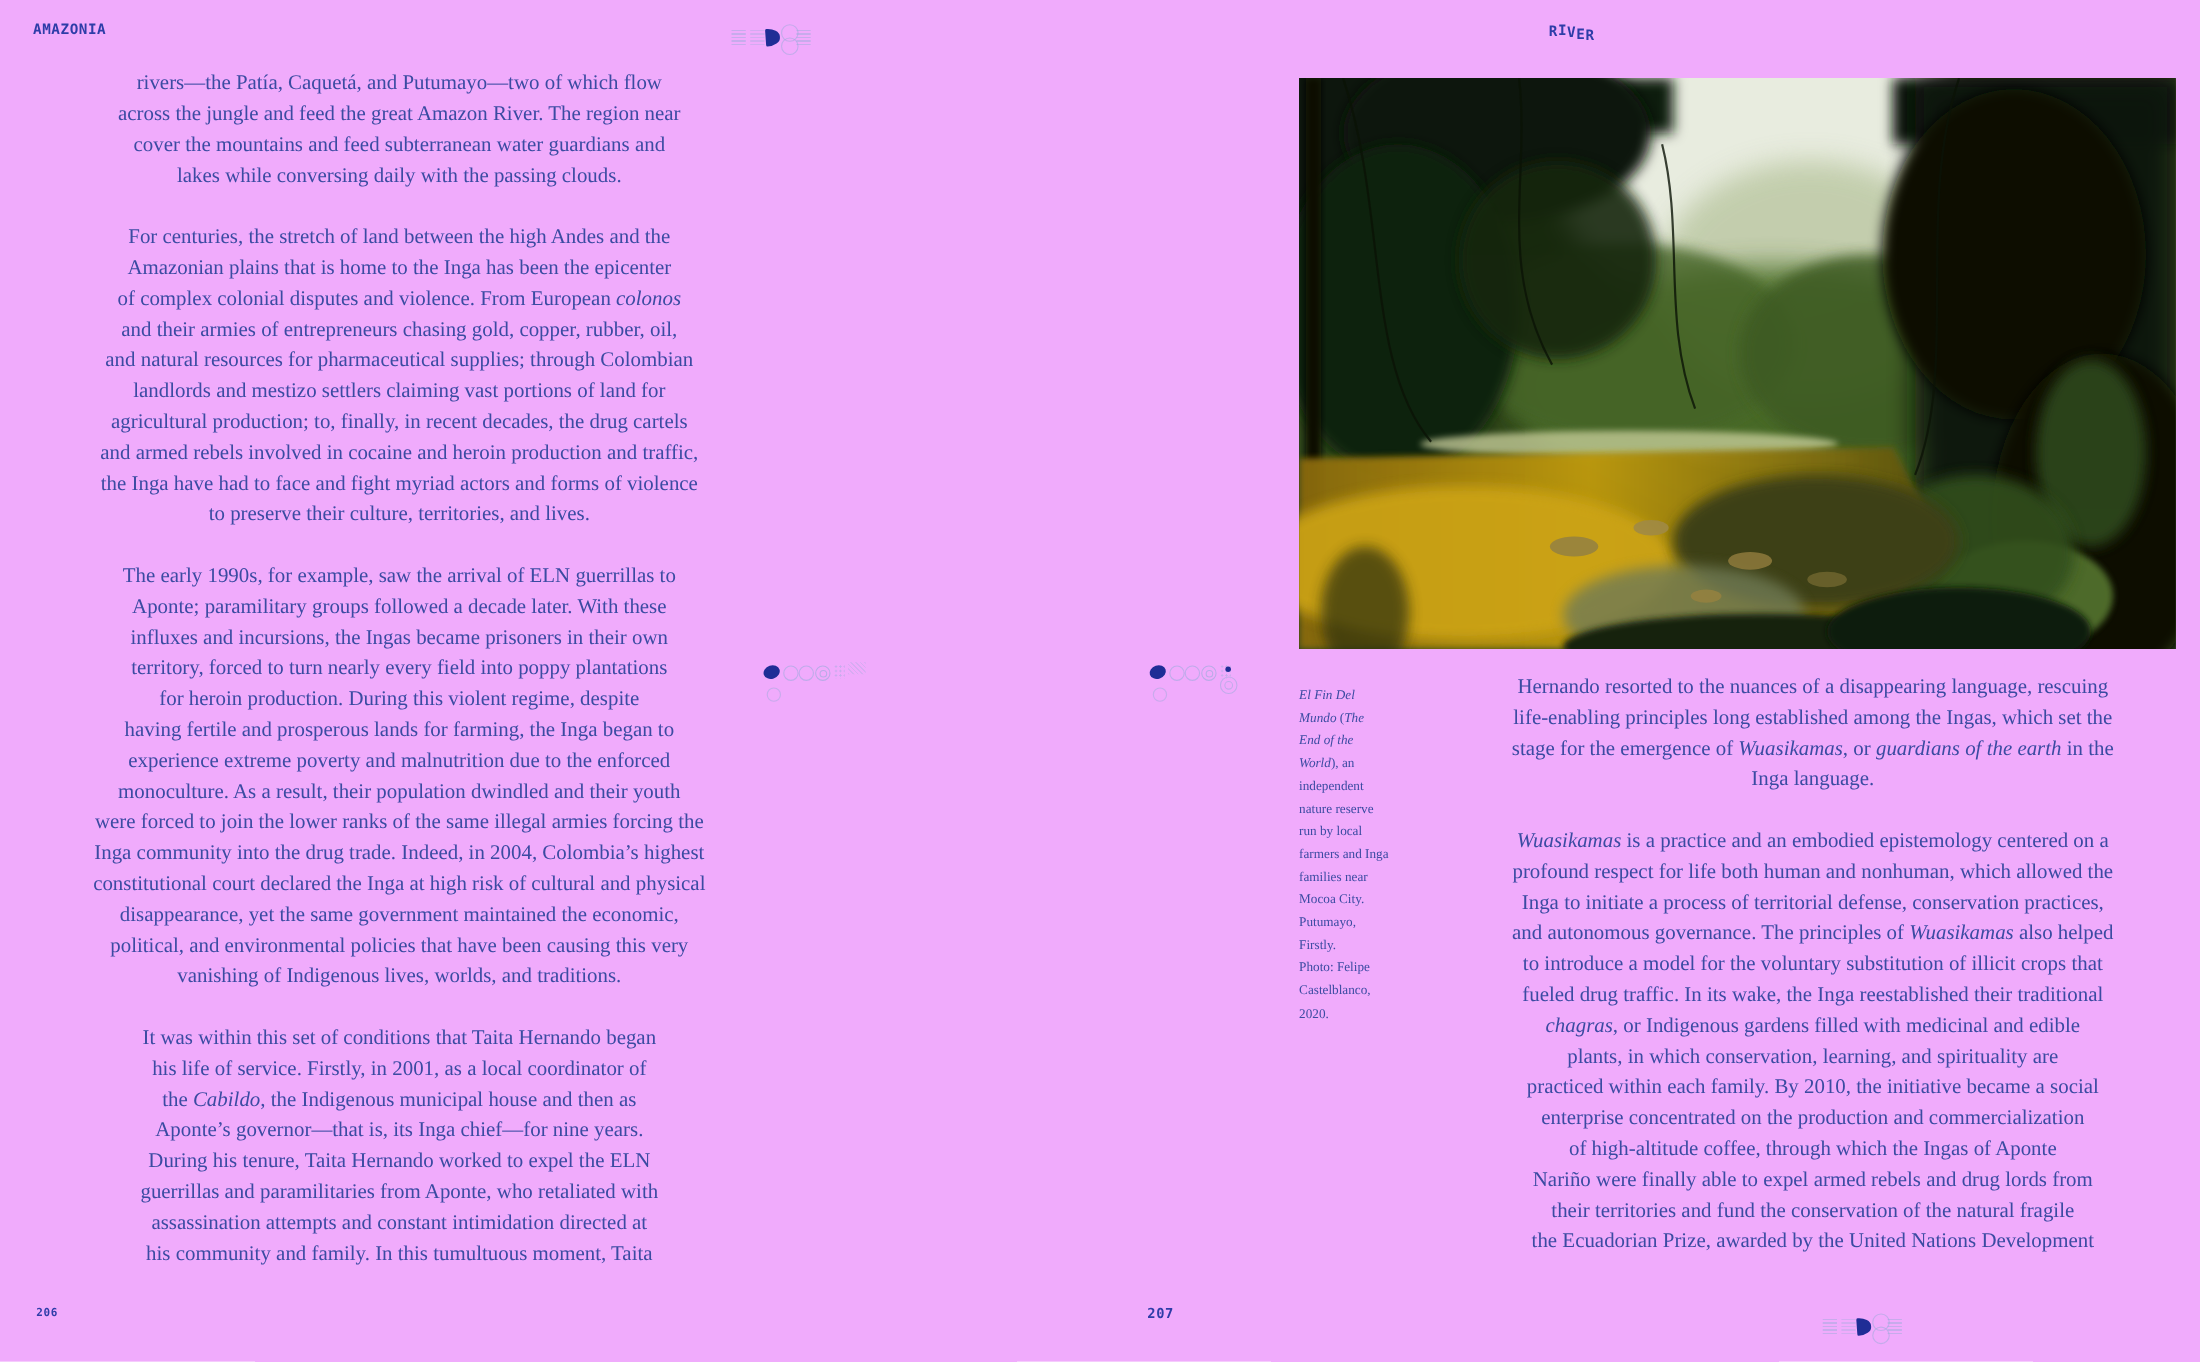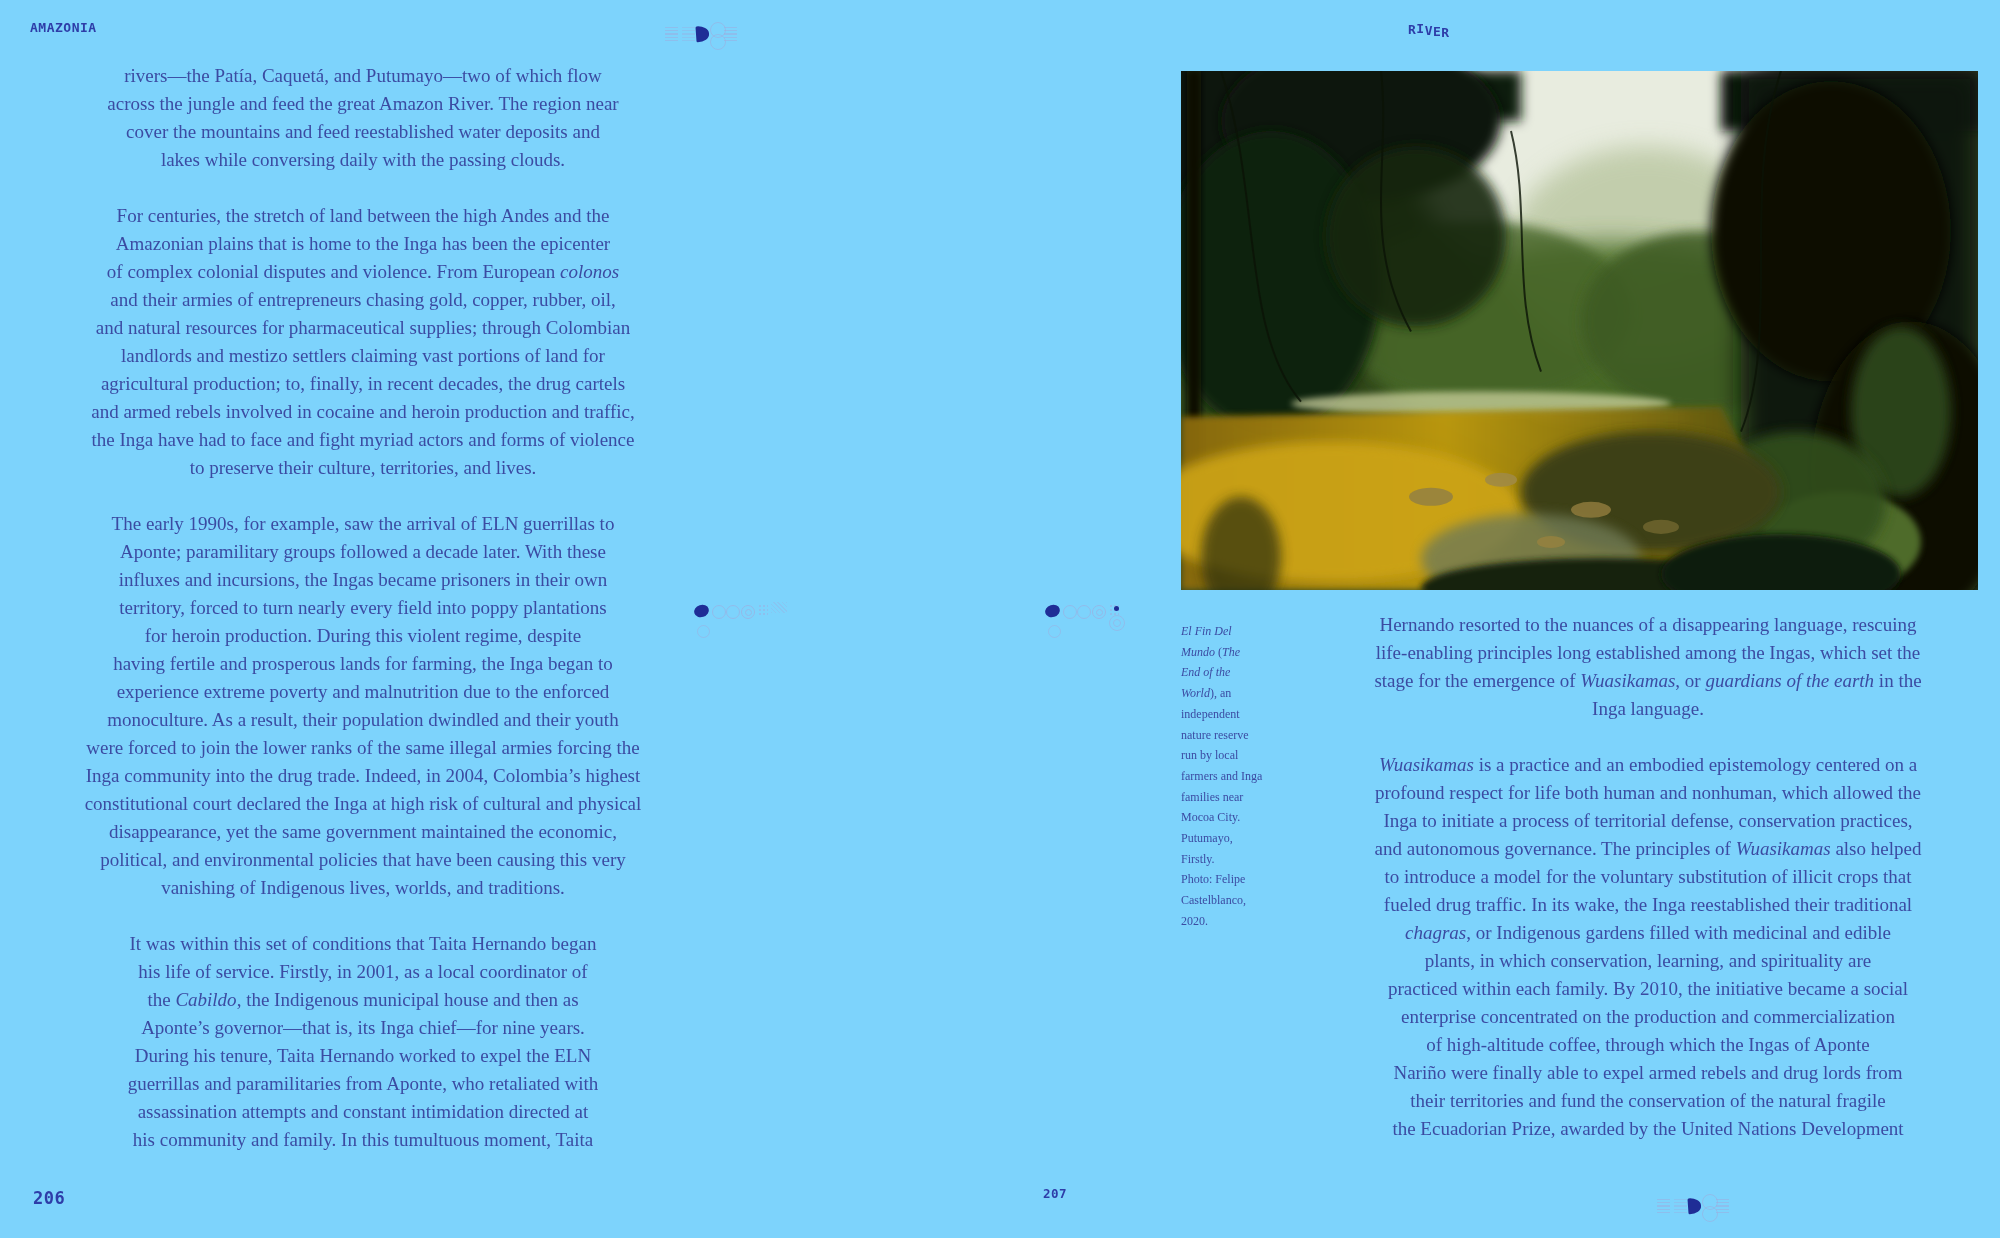--- a/index.html
+++ b/index.html
@@ -1,24 +1,24 @@
 <!DOCTYPE html>
 <html style="--text-blue: #3b4ba2; --header-navy: #2e3da8; --orn-navy: #1f2d96; --orn-light: #9fabdd; --photo-dark-green: #0d1607; --photo-mid-green: #3f5e25; --photo-sky: #e8ecdf; --photo-water-amber: #c09a10;"><head>
 <meta charset="utf-8">
 <style>
   html,body{margin:0;padding:0;background:#ffffff;}
   body{width:2000px;height:1238px;position:relative;font-family:"Liberation Serif",serif;overflow:hidden;}
-  .spread{position:absolute;inset:0;background:#7dd3fc;color:var(--text-blue,#3b4ba2);padding-left:36px;}
+  .spread{position:absolute;inset:0;background:#f0abfc;color:var(--text-blue,#3b4ba2);padding-left:36px;}
 
   
   .running-head,.folio{position:absolute;font-family:"DejaVu Sans Mono",monospace;font-weight:bold;
     color:var(--header-navy,#2e3da8);letter-spacing:.5px;}
   .head-left{left:30px;top:20px;font-size:13px;}
   .head-right{left:1408px;top:22px;font-size:13px;}
-  .folio-left{left:33px;top:1188px;font-size:17px;}
+  .folio-left{left:33px;top:1188px;font-size:10px;}
   .folio-right{left:1043px;top:1186px;font-size:12.5px;}
   .jchar{display:inline-block;}
   .j1{transform:translateY(-1px);} .j2{transform:translateY(0.5px);}
   .j3{transform:translateY(2px);}  .j4{transform:translateY(3px);}
 
   
   .text-col{position:absolute;font-size:19px;line-height:28px;color:var(--text-blue,#3b4ba2);}
   .left-col{left:45px;top:62px;width:636px;}
   .right-col{left:1328px;top:611px;width:640px;}
   .para{display:flex;flex-direction:column;align-items:center;margin:0 0 28px 0;}
@@ -86,21 +86,21 @@
         <i></i>
         <i></i>
       </span>
     <span class="stamp s5"></span>
   </div>
 
   <div class="text-col left-col">
     <div class="para">
         <div class="line">rivers—the Patía, Caquetá, and Putumayo—two of which flow</div>
         <div class="line">across the jungle and feed the great Amazon River. The region near</div>
-        <div class="line">cover the mountains and feed reestablished water deposits and</div>
+        <div class="line">cover the mountains and feed subterranean water guardians and</div>
         <div class="line">lakes while conversing daily with the passing clouds.</div>
       </div>
     <div class="para">
         <div class="line">For centuries, the stretch of land between the high Andes and the</div>
         <div class="line">Amazonian plains that is home to the Inga has been the epicenter</div>
         <div class="line">of complex colonial disputes and violence. From European <em>colonos</em></div>
         <div class="line">and their armies of entrepreneurs chasing gold, copper, rubber, oil,</div>
         <div class="line">and natural resources for pharmaceutical supplies; through Colombian</div>
         <div class="line">landlords and mestizo settlers claiming vast portions of land for</div>
         <div class="line">agricultural production; to, finally, in recent decades, the drug cartels</div>

